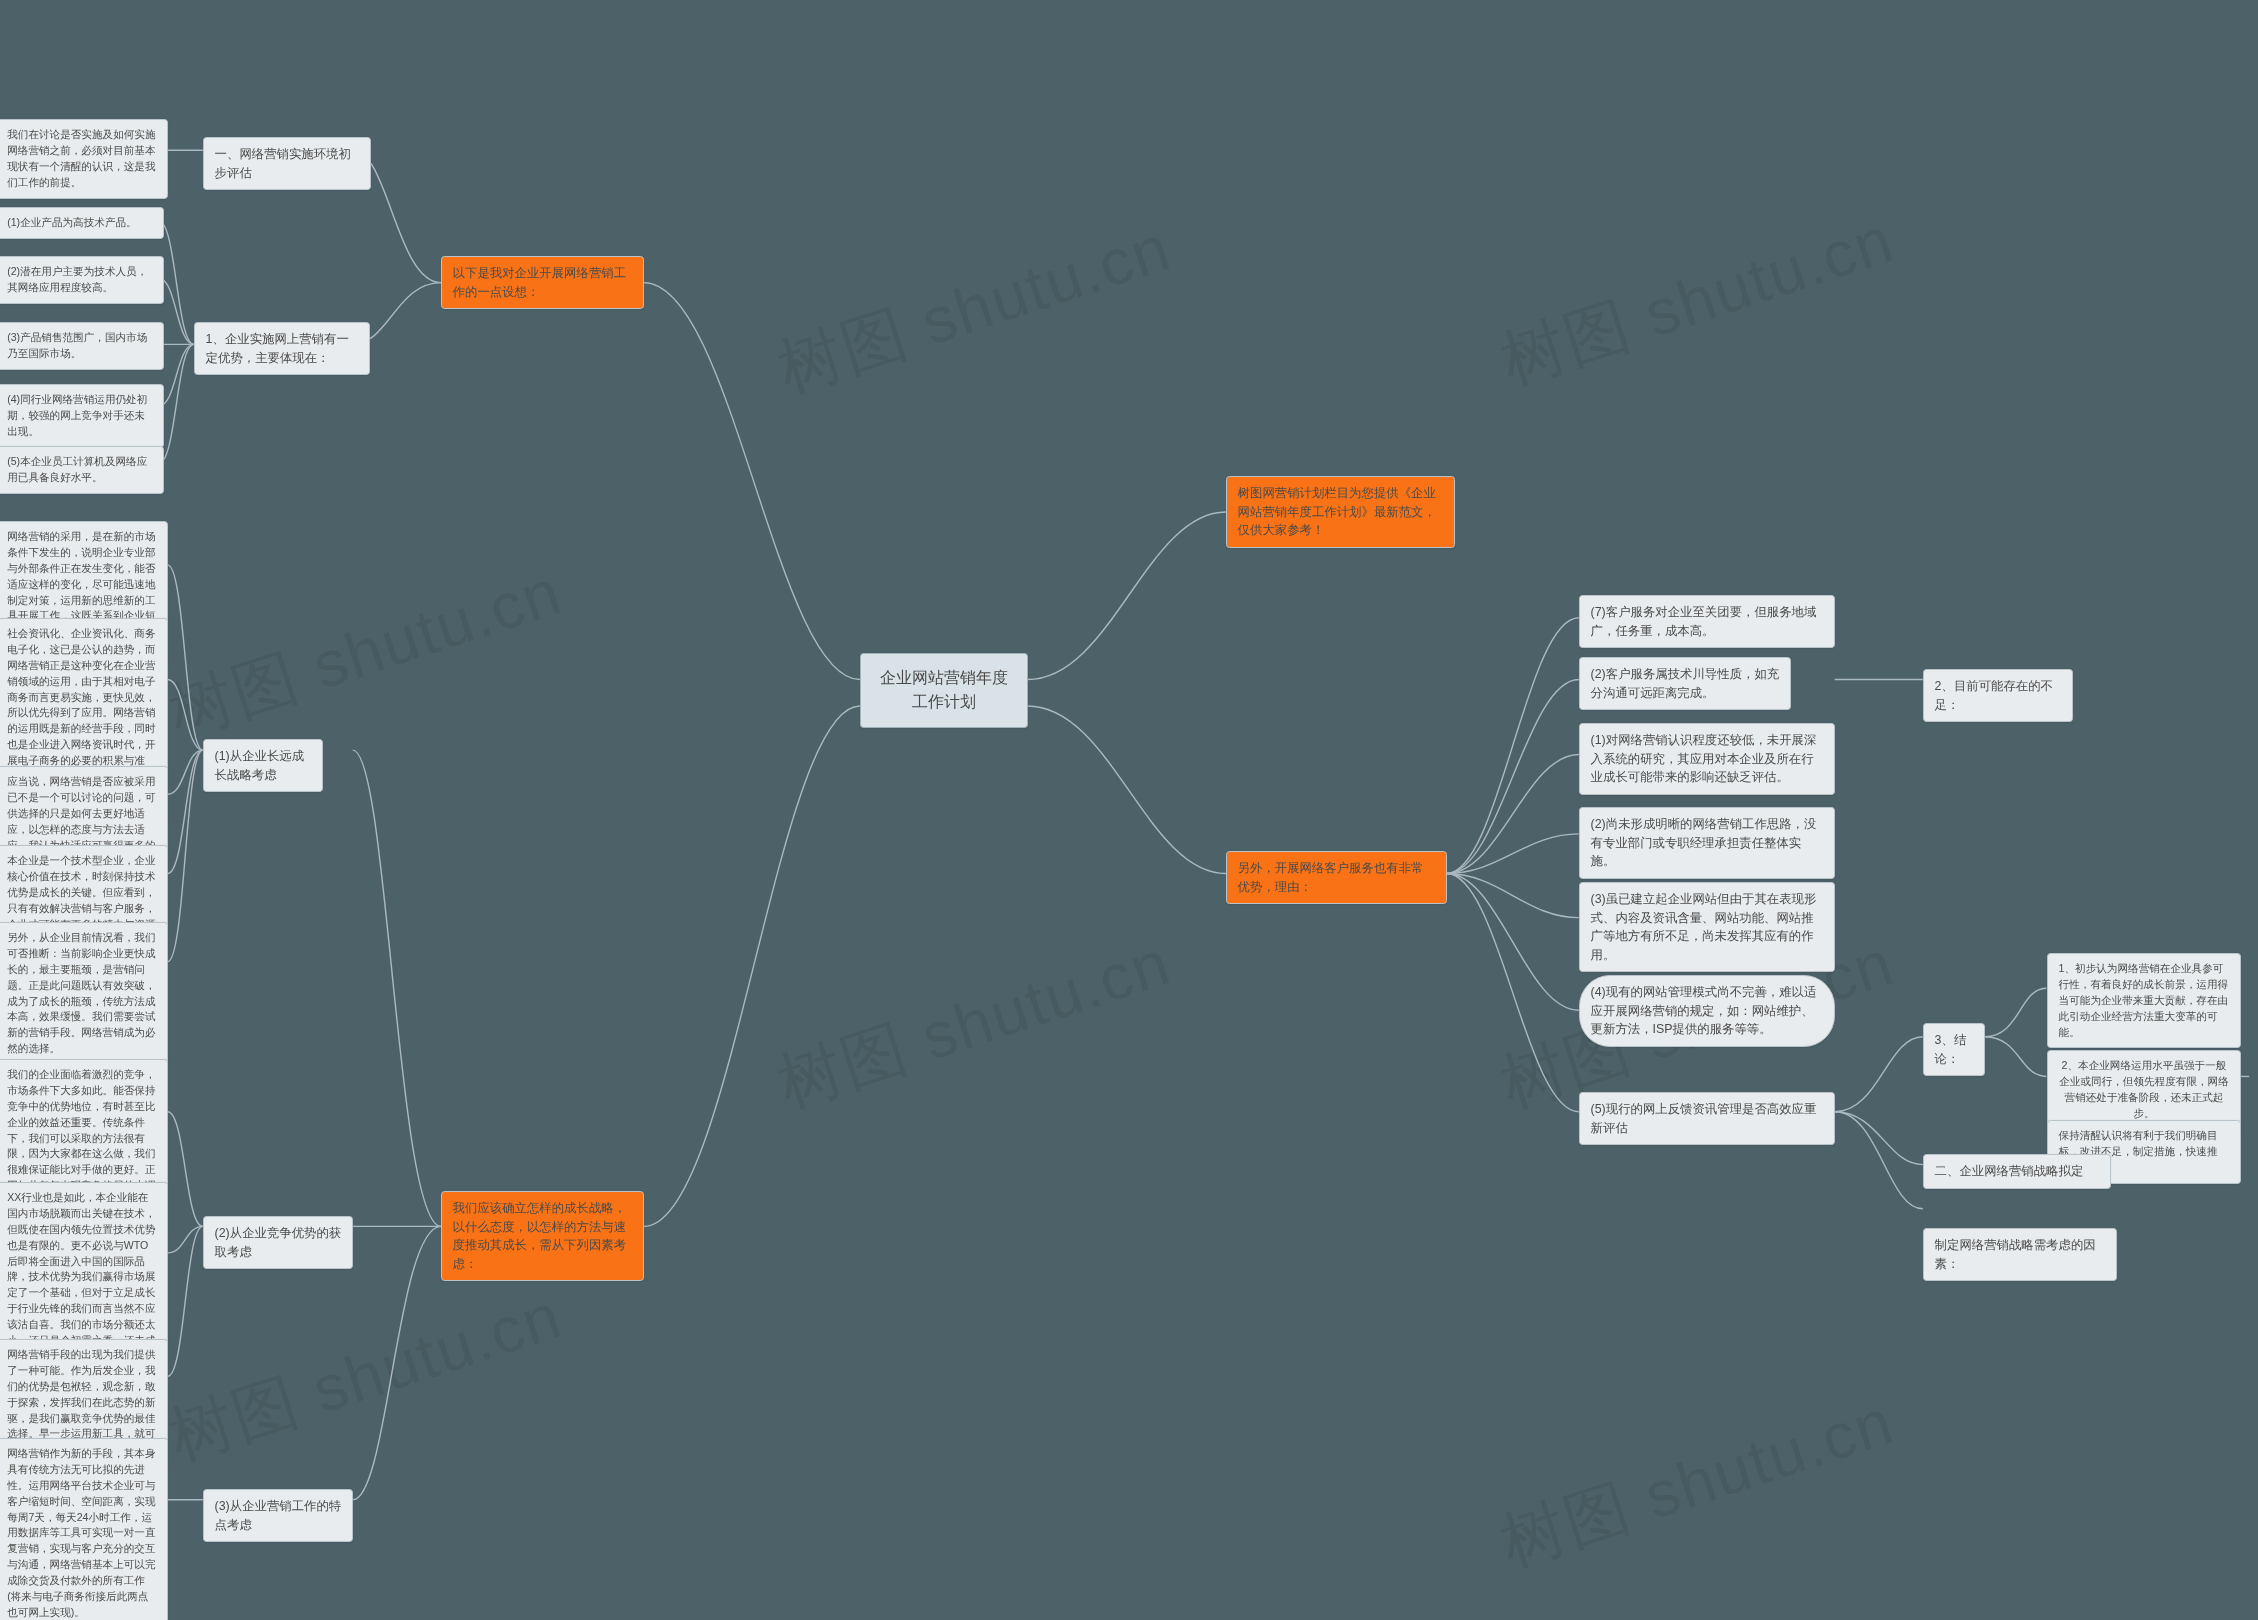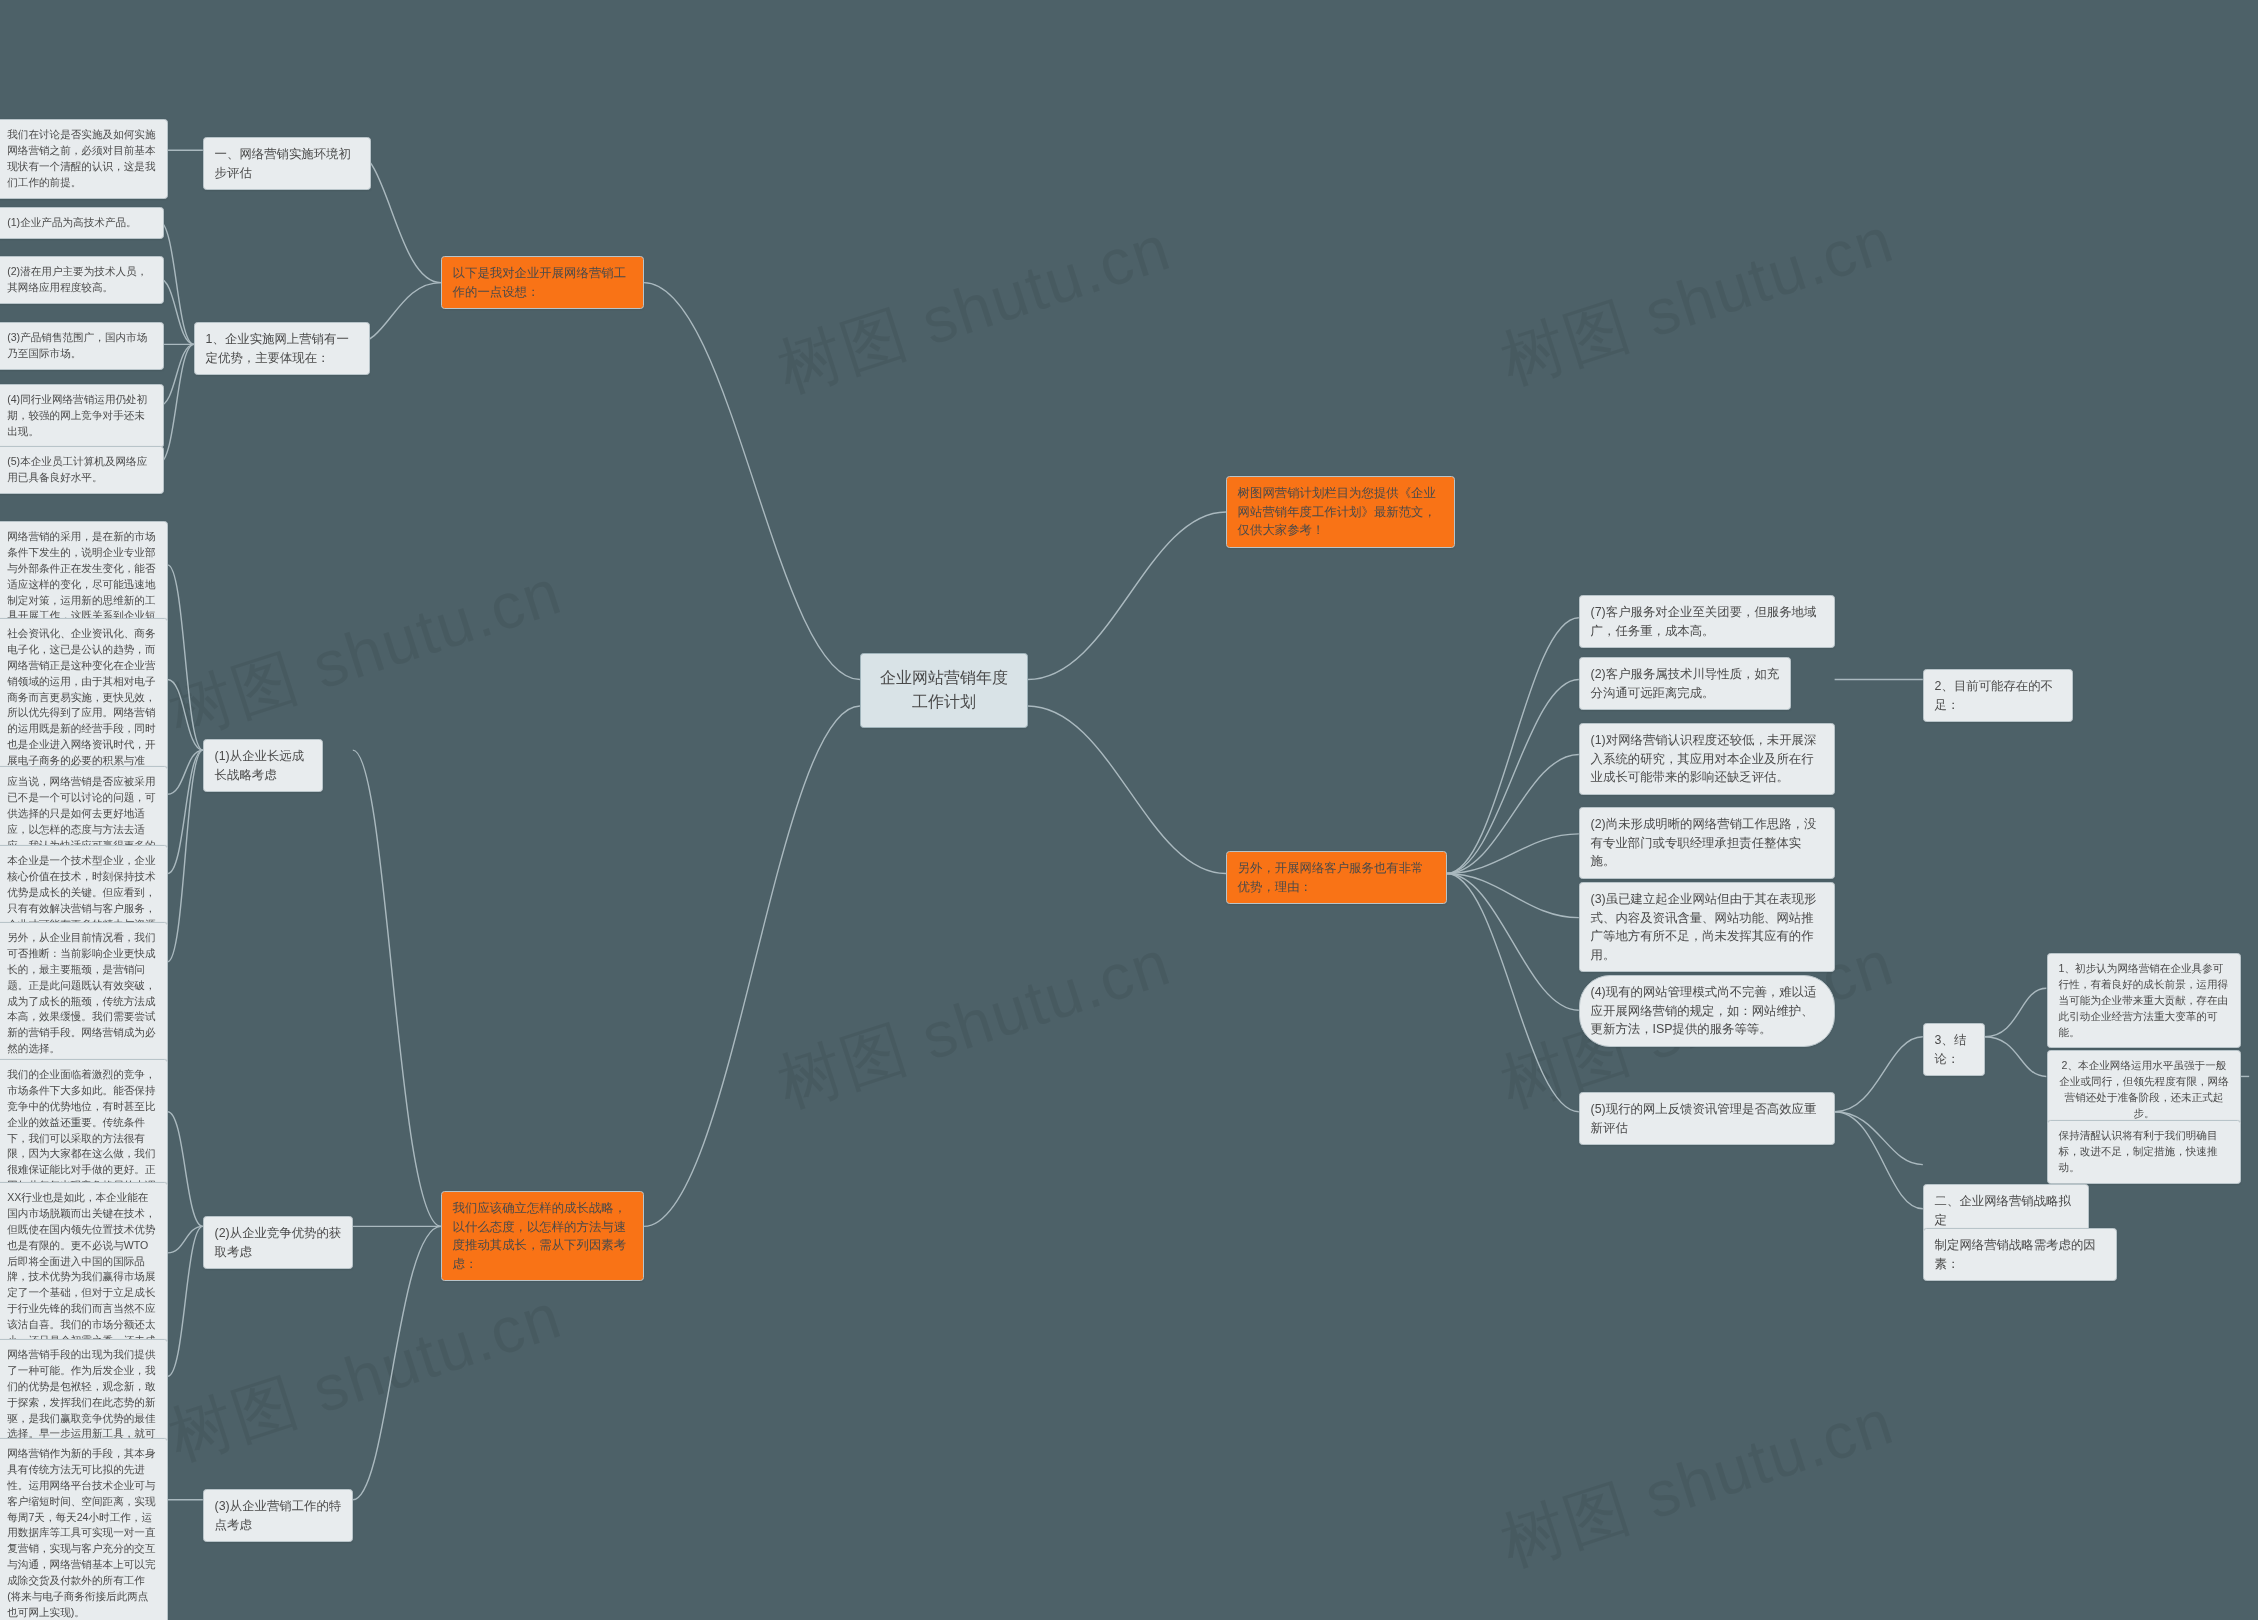--- a/index.html
+++ b/index.html
@@ -129,21 +129,21 @@
 <div class="node" style="left:1923px; top:669px; width:150px;">2、目前可能存在的不足：</div>
 <div class="node" style="left:1579px; top:723px; width:256px;">(1)对网络营销认识程度还较低，未开展深入系统的研究，其应用对本企业及所在行业成长可能带来的影响还缺乏评估。</div>
 <div class="node" style="left:1579px; top:807px; width:256px;">(2)尚未形成明晰的网络营销工作思路，没有专业部门或专职经理承担责任整体实施。</div>
 <div class="node" style="left:1579px; top:882px; width:256px;">(3)虽已建立起企业网站但由于其在表现形式、内容及资讯含量、网站功能、网站推广等地方有所不足，尚未发挥其应有的作用。</div>
 <div class="node" style="left:1579px; top:975px; width:256px;border-radius:31px;">(4)现有的网站管理模式尚不完善，难以适应开展网络营销的规定，如：网站维护、更新方法，ISP提供的服务等等。</div>
 <div class="node" style="left:1579px; top:1092px; width:256px;">(5)现行的网上反馈资讯管理是否高效应重新评估</div>
 <div class="node" style="left:1923px; top:1023px; width:62px;">3、结论：</div>
 <div class="node" style="left:2047px; top:953px; width:194px; font-size:10.6px;">1、初步认为网络营销在企业具参可行性，有着良好的成长前景，运用得当可能为企业带来重大贡献，存在由此引动企业经营方法重大变革的可能。</div>
 <div class="node" style="left:2047px; top:1050px; width:194px; font-size:10.6px;text-align:center;">2、本企业网络运用水平虽强于一般企业或同行，但领先程度有限，网络营销还处于准备阶段，还未正式起步。</div>
 <div class="node" style="left:2047px; top:1120px; width:194px; font-size:10.6px;">保持清醒认识将有利于我们明确目标，改进不足，制定措施，快速推动。</div>
-<div class="node" style="left:1923px; top:1184px; width:166px;">二、企业网络营销战略拟定</div>
+<div class="node" style="left:1923px; top:1154px; width:188px;">二、企业网络营销战略拟定</div>
 <div class="node" style="left:1923px; top:1198px; width:194px;margin-top:30px;">制定网络营销战略需考虑的因素：</div>
 
 <div class="node branch" style="left:441px; top:256px; width:203px;">以下是我对企业开展网络营销工作的一点设想：</div>
 <div class="node" style="left:203px; top:137px; width:168px;">一、网络营销实施环境初步评估</div>
 <div class="node" style="left:-4.4px; top:119px; width:172px; font-size:10.6px;">我们在讨论是否实施及如何实施网络营销之前，必须对目前基本现状有一个清醒的认识，这是我们工作的前提。</div>
 <div class="node" style="left:194px; top:322px; width:176px;">1、企业实施网上营销有一定优势，主要体现在：</div>
 <div class="node" style="left:-4.4px; top:207px; width:168px; font-size:10.6px;">(1)企业产品为高技术产品。</div>
 <div class="node" style="left:-4.4px; top:256px; width:168px; font-size:10.6px;">(2)潜在用户主要为技术人员，其网络应用程度较高。</div>
 <div class="node" style="left:-4.4px; top:322px; width:168px; font-size:10.6px;">(3)产品销售范围广，国内市场乃至国际市场。</div>
 <div class="node" style="left:-4.4px; top:384px; width:168px; font-size:10.6px;">(4)同行业网络营销运用仍处初期，较强的网上竞争对手还未出现。</div>

